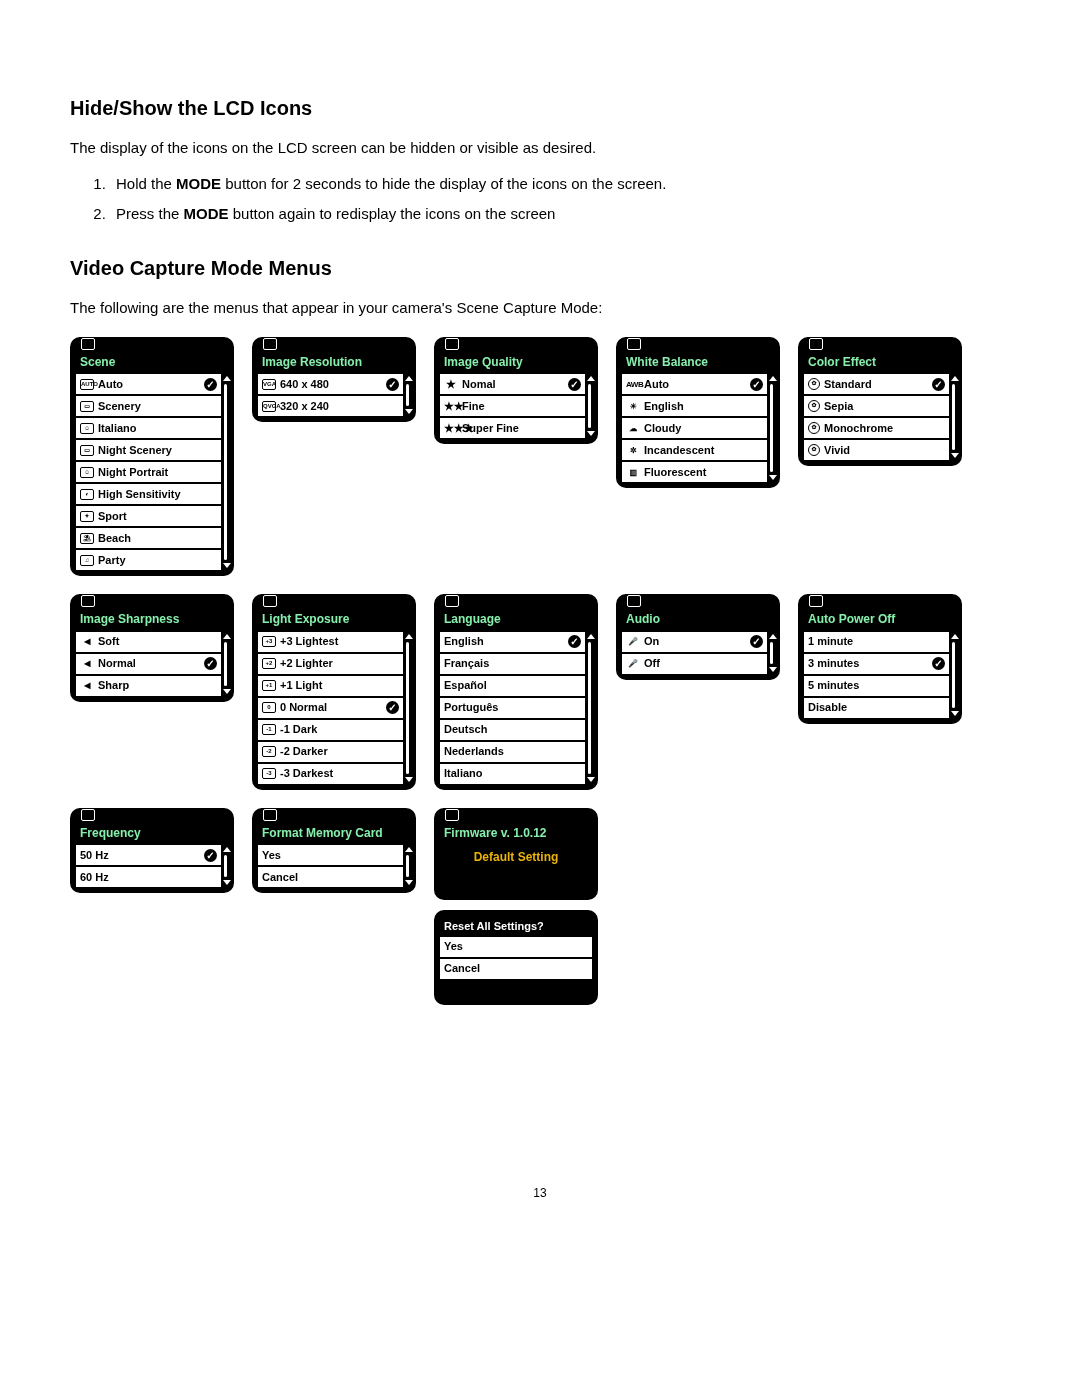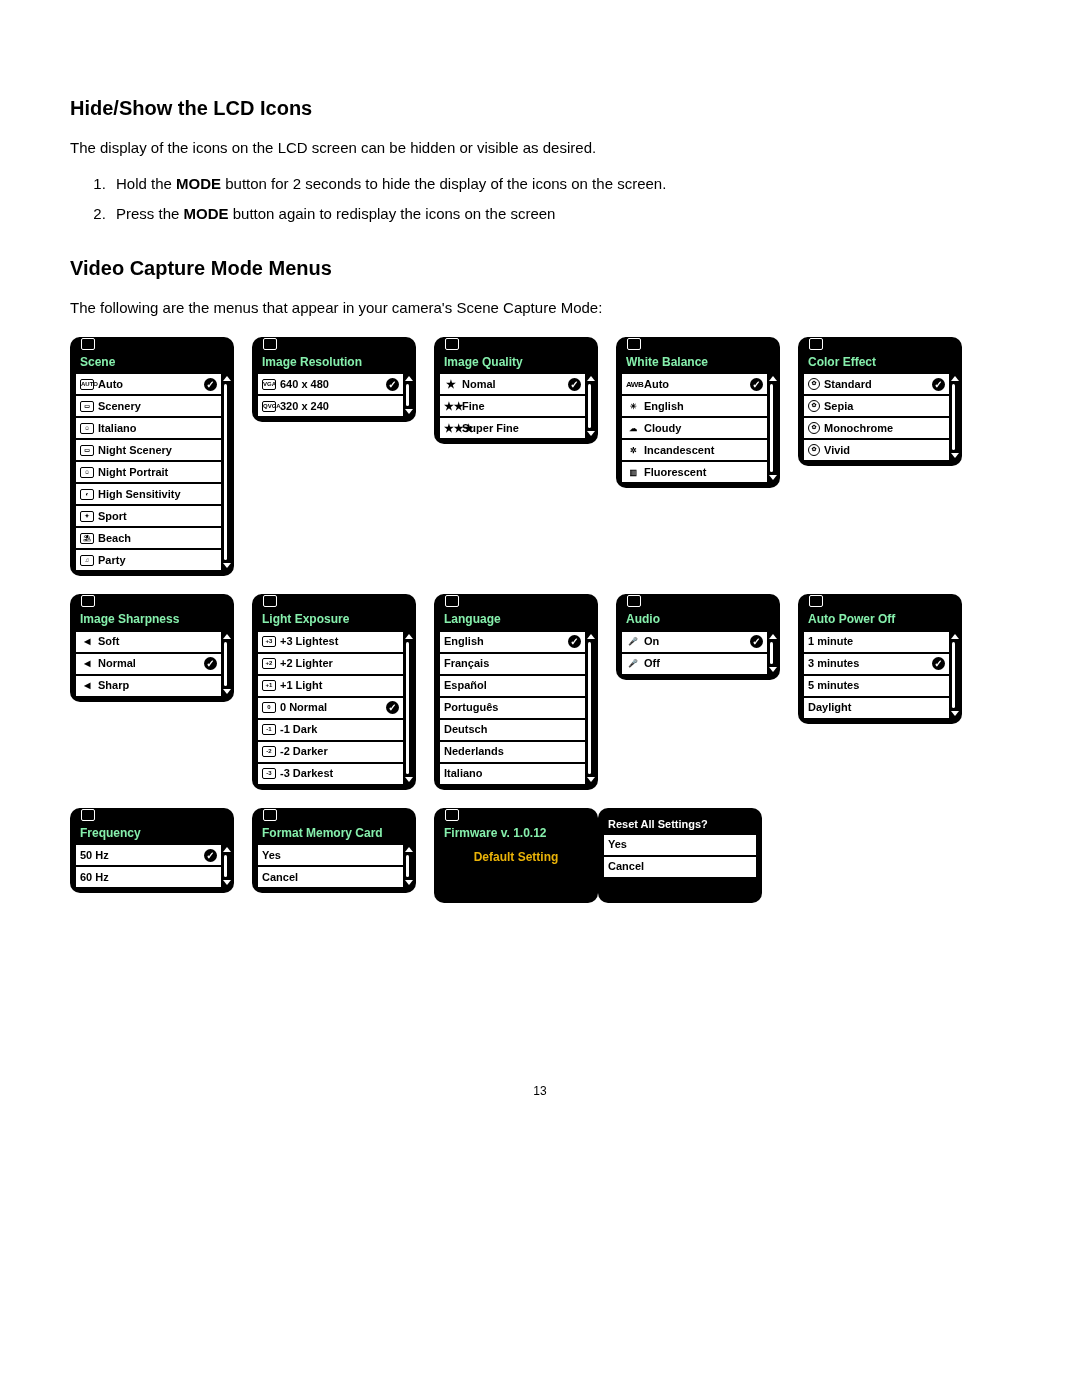--- a/index.html
+++ b/index.html
@@ -461,21 +461,21 @@
             <span class="item-label">1 minute</span>
           </div>
           <div class="menu-item">
             <span class="item-label">3 minutes</span>
             <span class="check">✓</span>
           </div>
           <div class="menu-item">
             <span class="item-label">5 minutes</span>
           </div>
           <div class="menu-item">
-            <span class="item-label">Daylight</span>
+            <span class="item-label">Disable</span>
           </div>
         </div>
       <div class="menu-scroll">
           <div class="menu-arrow-up"></div>
           <div class="scroll-track"></div>
           <div class="menu-arrow-down"></div>
         </div>
     </div>
   </div>
 
@@ -517,21 +517,21 @@
           </div>
         </div>
       <div class="menu-scroll">
           <div class="menu-arrow-up"></div>
           <div class="scroll-track"></div>
           <div class="menu-arrow-down"></div>
         </div>
     </div>
   </div>
 
-  <div style="display:flex;flex-direction:row;">
+  <div style="display:flex;flex-direction:column;gap:10px;">
     <div class="menu">
       <div class="menu-tab">
           <div class="tab-glyph"></div>
         </div>
       <div class="menu-title">Firmware v. 1.0.12</div>
       <div class="menu-item dark">
         <span>Default Setting</span>
       </div>
       <div style="height:24px"></div>
     </div>

